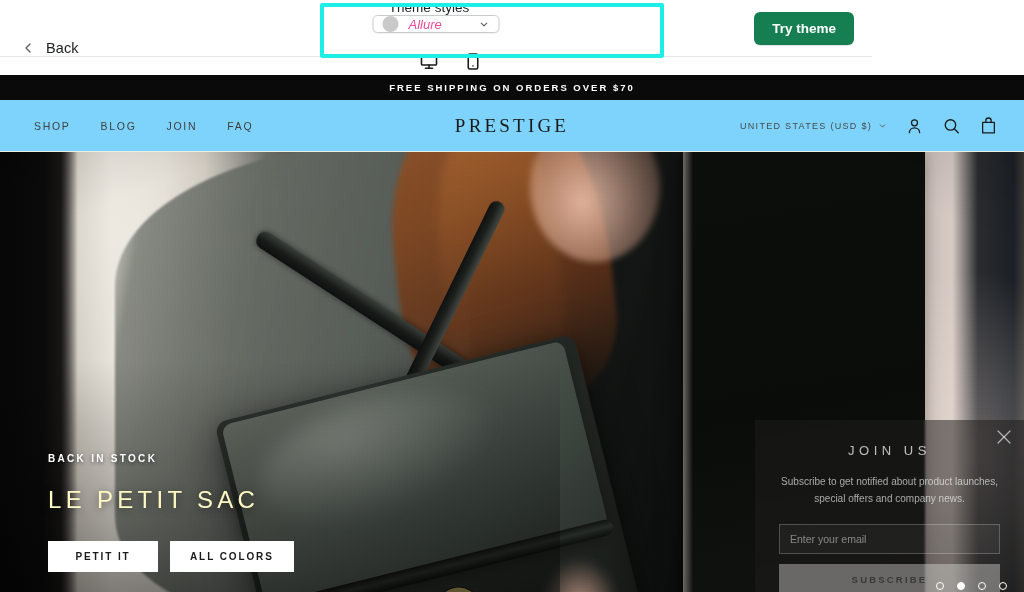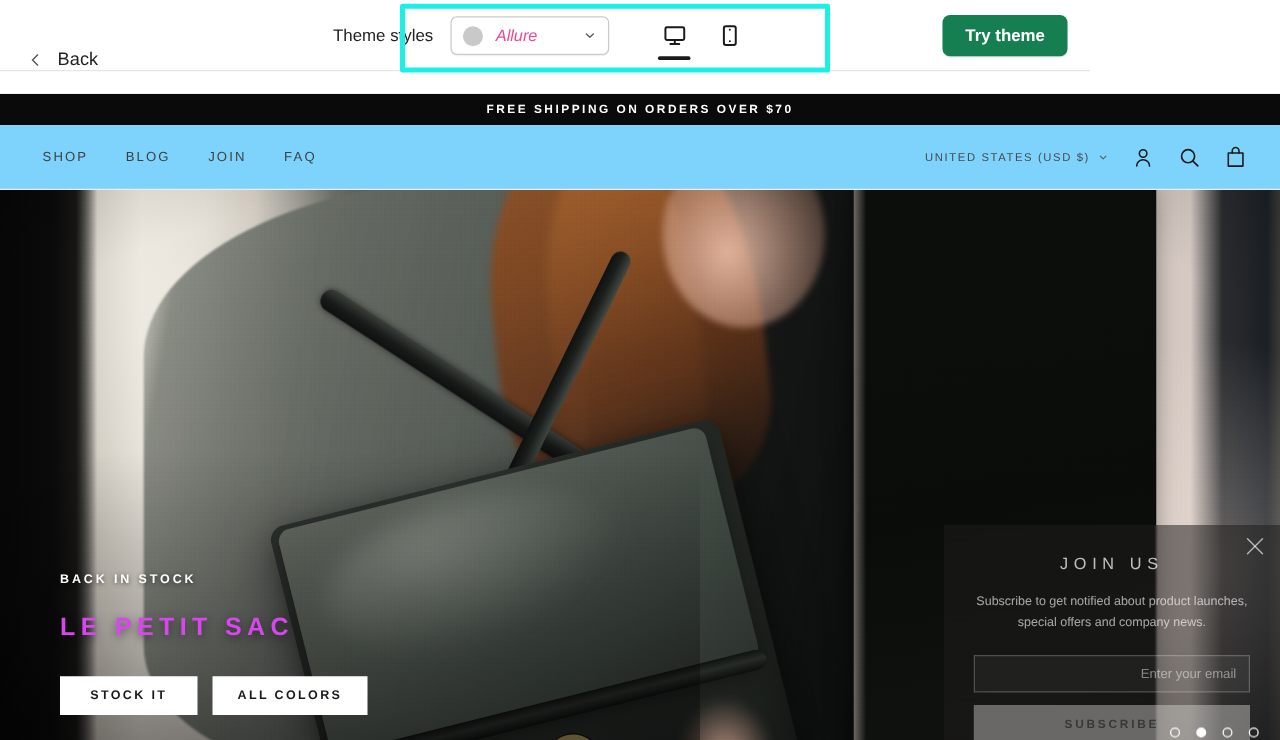--- a/index.html
+++ b/index.html
@@ -18,21 +18,21 @@
   .back-btn{
     display:flex; align-items:center; gap:10px;
     margin-left:20px; cursor:pointer; user-select:none;
   }
   .back-chevron{ width:16px; height:16px; display:block; color:#5c5f62; }
   .back-label{ font-size:14.5px; color:#202223; font-weight:400; letter-spacing:.1px; }
 
   
   .center-cluster{
     position:absolute; left:50%; top:0; transform:translateX(-50%);
-    height:57px; display:flex; align-items:center; gap:0;
+    height:57px; display:flex; align-items:center; gap:0;flex-direction:column;
   }
   .theme-styles-label{
     font-size:13.5px; color:#202223; margin-right:14px; white-space:nowrap;
   }
   .style-select{
     display:flex; align-items:center; gap:10px;
     width:127px; height:31px; padding:0 9px 0 9px;
     border:1px solid #c9cccf; border-radius:5px; background:#fff;
     box-shadow:0 1px 0 rgba(0,0,0,.05); cursor:pointer;
   }
@@ -252,21 +252,21 @@
     background:linear-gradient(0deg, rgba(0,0,0,.42), rgba(0,0,0,0));
   }
 
   
   .hero-copy{ position:absolute; left:48px; bottom:38px; z-index:6; }
   .eyebrow{
     font-size:10px; letter-spacing:2.3px; color:#ffffff; font-weight:700;
     text-shadow:0 1px 4px rgba(0,0,0,.6); margin-bottom:22px;
   }
   .hero-title{
-    font-size:20px; letter-spacing:4.3px; color:#d946ef; font-weight:700;
+    font-size:24px; letter-spacing:4.3px; color:#fef9c3; font-weight:400;
     text-shadow:0 2px 8px rgba(0,0,0,.5); margin-bottom:27px; white-space:nowrap;
   }
   .hero-btns{ display:flex; gap:12px; }
   .hero-btn{
     background:#ffffff; color:#1a1a1a; border:0; cursor:pointer;
     height:31px; min-width:110px; padding:0 20px;
     font-family:"Liberation Sans", sans-serif;
     font-size:10px; letter-spacing:1.9px; font-weight:700;
     display:flex; align-items:center; justify-content:center;
   }
@@ -300,21 +300,21 @@
   }
   .popup-text{
     margin:15px 18px 0 18px; text-align:center;
     font-size:10px; line-height:17px; color:rgba(255,255,255,.62);
   }
   .popup-input{
     display:block; margin:17px auto 0 auto; width:221px; height:30px;
     background:rgba(255,255,255,.045);
     border:1px solid rgba(255,255,255,.22);
     color:rgba(255,255,255,.75); padding:0 10px;
-    font-family:"Liberation Sans", sans-serif; font-size:10.5px; outline:none;text-align:right;
+    font-family:"Liberation Sans", sans-serif; font-size:10.5px; outline:none;
   }
   .popup-input::placeholder{ color:rgba(255,255,255,.45); }
   .popup-sub{
     display:block; margin:10px auto 0 auto; width:221px; height:31px;
     background:rgba(230,228,224,.40); border:0; cursor:pointer;
     font-family:"Liberation Sans", sans-serif;
     font-size:9.5px; letter-spacing:2.2px; font-weight:700;
     color:rgba(40,38,36,.72);
   }
 </style>
@@ -371,20 +371,21 @@
     <div class="announce">FREE SHIPPING ON ORDERS OVER $70</div>
 
     <div class="nav">
       <div class="nav-left">
         <a class="nav-link">SHOP</a>
         <a class="nav-link">BLOG</a>
         <a class="nav-link">JOIN</a>
         <a class="nav-link">FAQ</a>
       </div>
 
+      <div class="brand">PRESTIGE</div>
 
       <div class="nav-right">
         <div class="locale">
           <span>UNITED STATES (USD $)</span>
           <svg class="chev-down" viewBox="0 0 24 24" fill="none" stroke="currentColor" stroke-width="2.5" stroke-linecap="round" stroke-linejoin="round">
             <polyline points="6 9 12 15 18 9"></polyline>
           </svg>
         </div>
 
         <svg class="nav-icon" viewBox="0 0 24 24" fill="none" stroke="currentColor" stroke-width="1.6" stroke-linecap="round" stroke-linejoin="round">
@@ -430,21 +431,21 @@
         <div class="ph-panel-hl"></div>
         <div class="ph-grain"></div>
         <div class="ph-vig"></div>
         <div class="ph-scrim"></div>
       </div>
 
       <div class="hero-copy">
         <div class="eyebrow">BACK IN STOCK</div>
         <div class="hero-title">LE PETIT SAC</div>
         <div class="hero-btns">
-          <button class="hero-btn">STOCK IT</button>
+          <button class="hero-btn">PETIT IT</button>
           <button class="hero-btn">ALL COLORS</button>
         </div>
       </div>
 
       <div class="dots">
         <span class="dot"></span>
         <span class="dot active"></span>
         <span class="dot"></span>
         <span class="dot"></span>
       </div>

